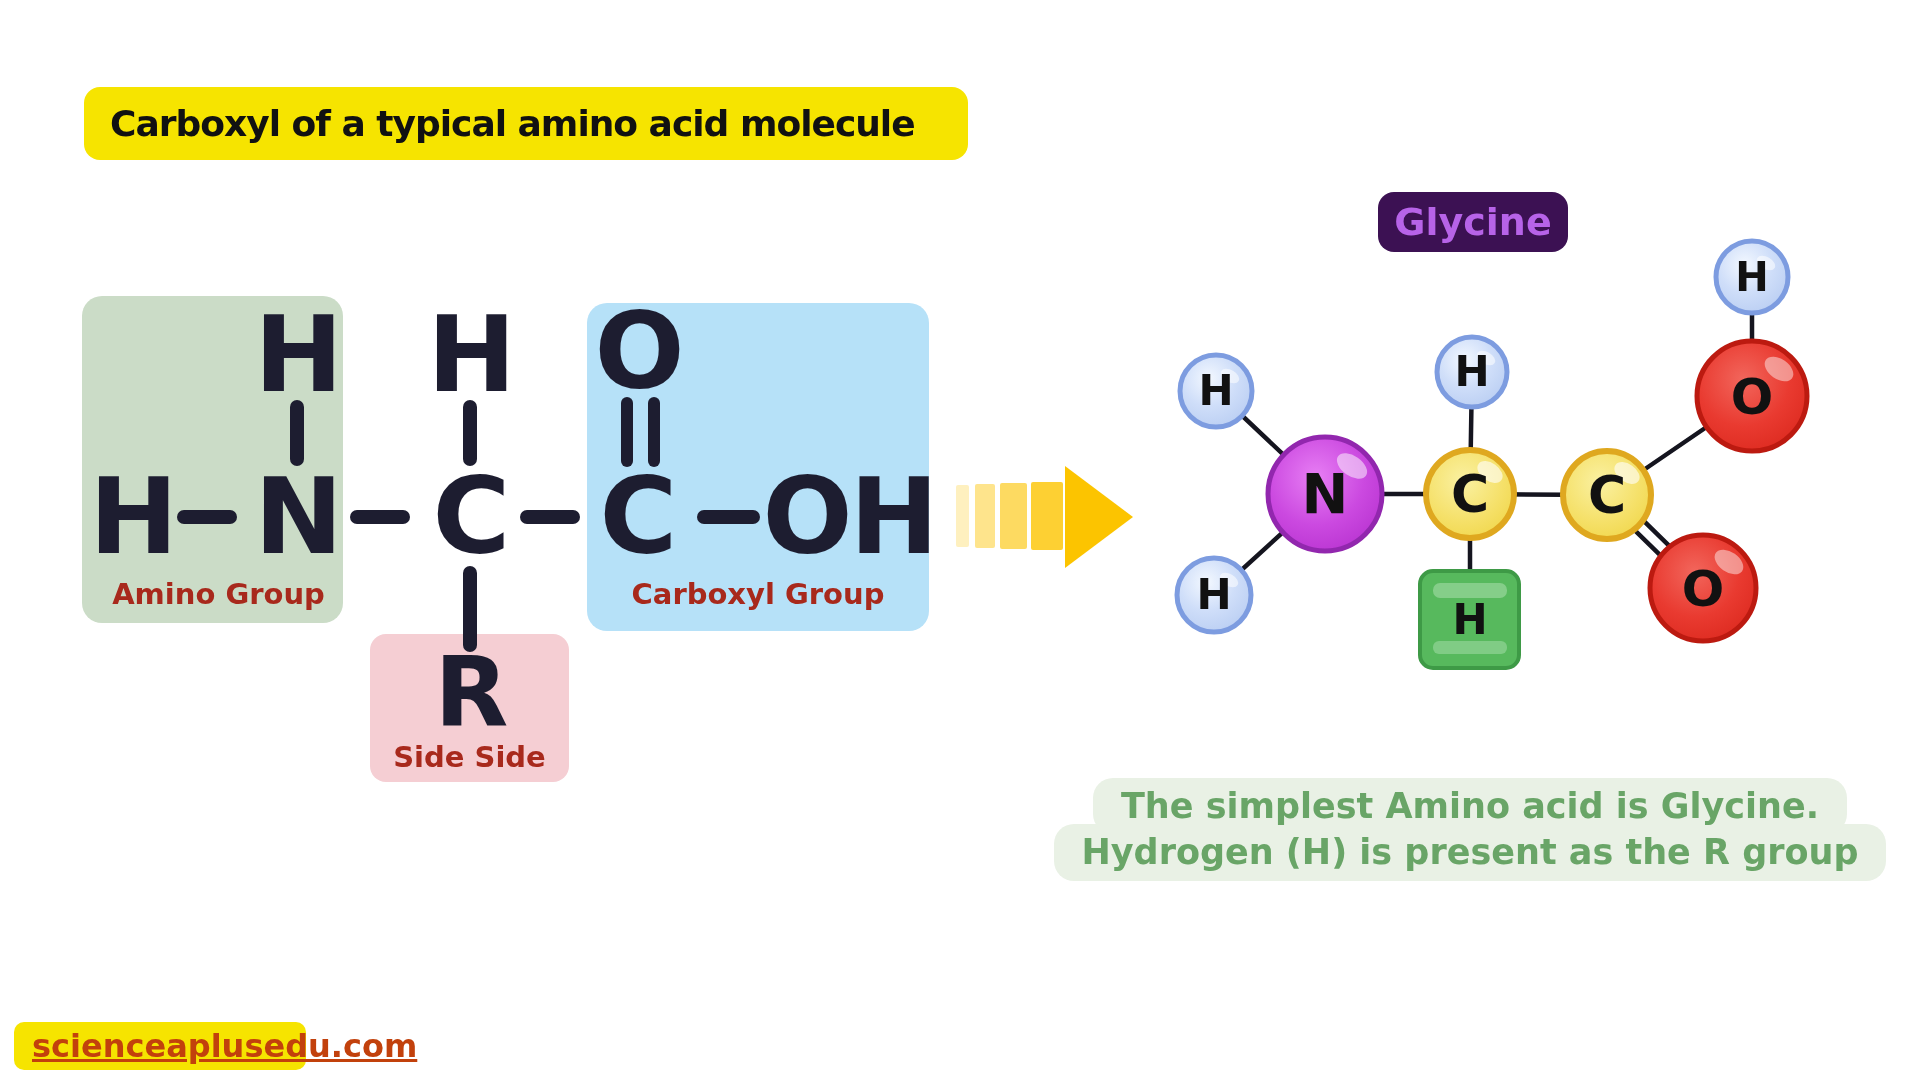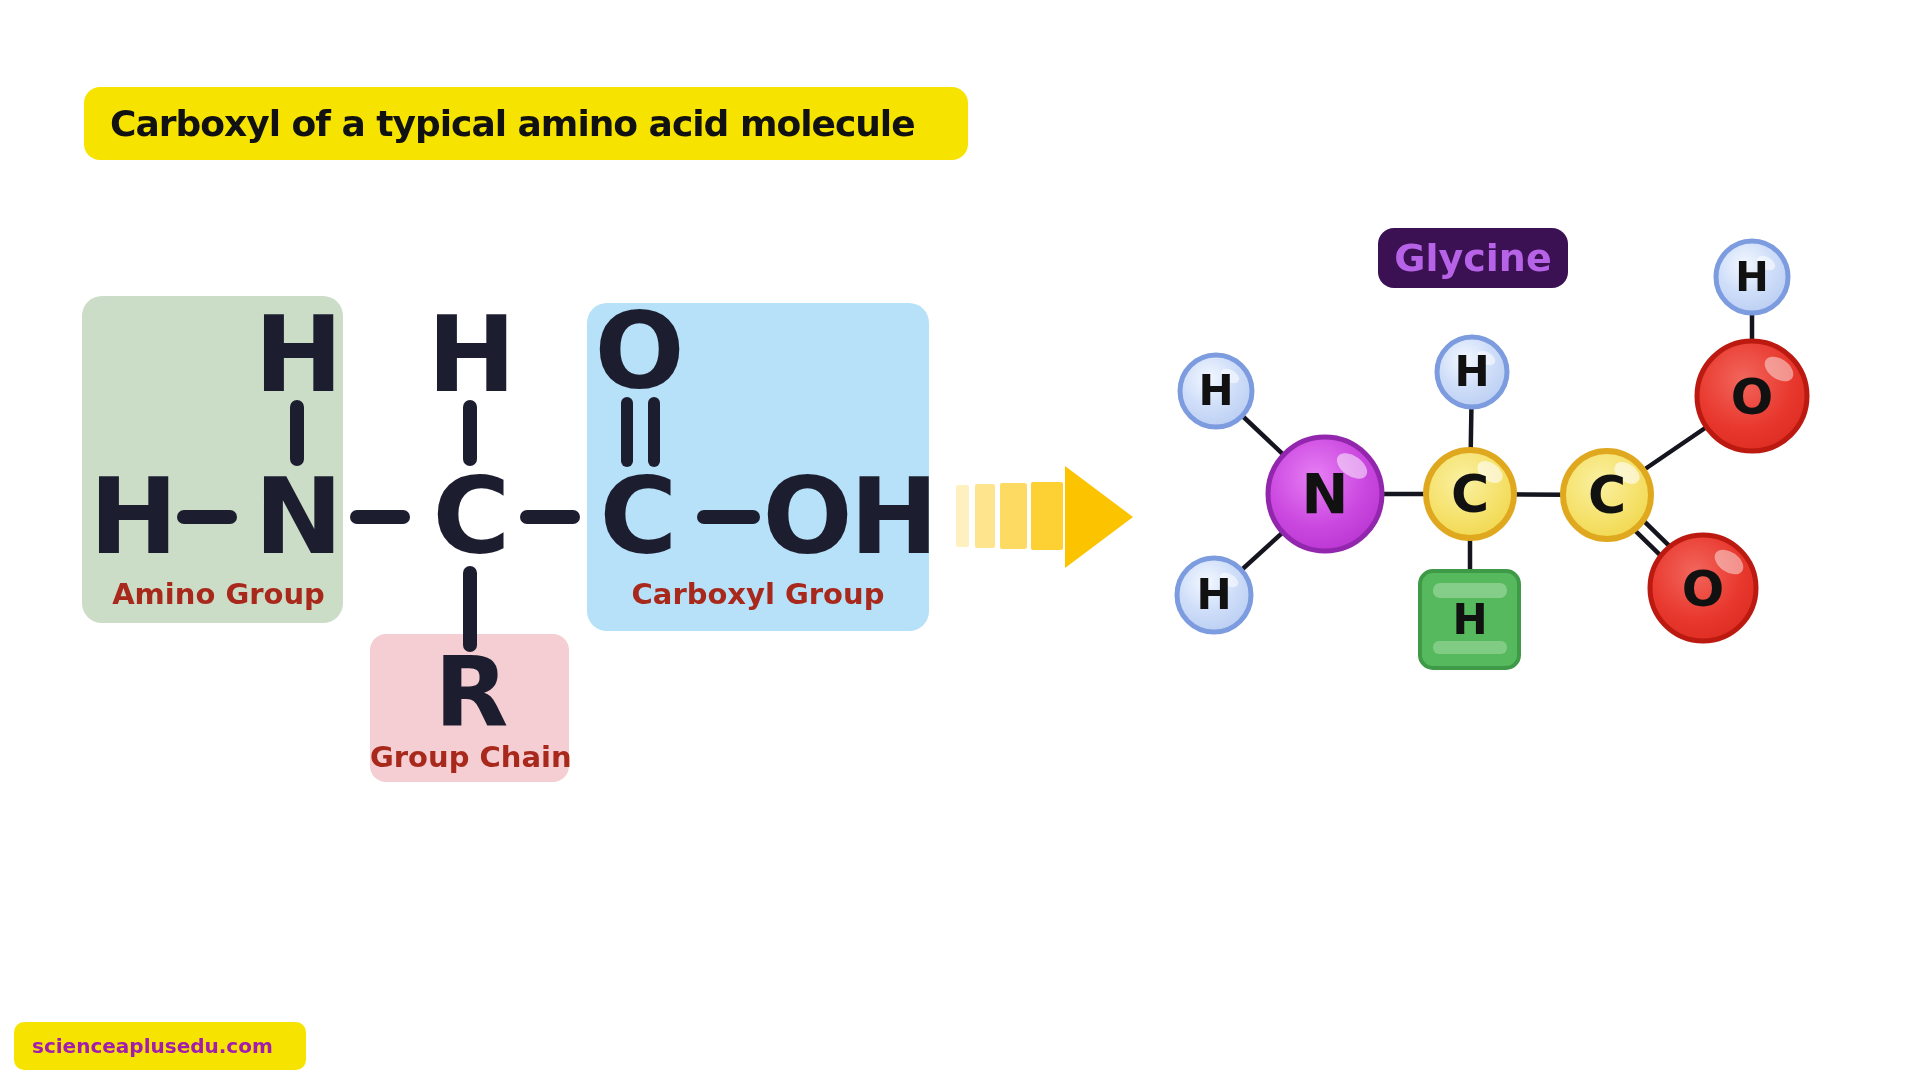--- a/index.html
+++ b/index.html
@@ -41,21 +41,21 @@
   }
   .fatom.small{font-size:96px;}
 
   
   .bond{background:var(--ink,#1D1D30);border-radius:8px;}
 
   
   .glycine-chip{
     left:1378px;top:192px;width:190px;height:60px;border-radius:16px;
     background:var(--glycine-chip-bg,#3C1153);
-    display:flex;align-items:center;justify-content:center;margin-top:36px;
+    display:flex;align-items:center;justify-content:center;
   }
   .glycine-chip span{font-size:38px;font-weight:bold;color:var(--glycine-chip-text,#B763E8);}
 
   
   .caption{
     left:1040px;top:778px;width:860px;
     display:flex;flex-direction:column;align-items:center;
   }
   .caption-line{
     background:var(--caption-bg,#E9F1E5);color:var(--caption-green,#69A567);
@@ -63,21 +63,21 @@
     padding:8px 28px;border-radius:20px;line-height:1.15;
   }
   .caption-line.first{margin-bottom:-10px;position:relative;z-index:1;}
 
   
   .footer-chip{
     left:14px;top:1022px;width:292px;height:48px;border-radius:10px;
     background:var(--banner-yellow,#F6E400);
     display:flex;align-items:center;padding-left:18px;box-sizing:border-box;
   }
-  .footer-chip span{font-size:20px;font-weight:bold;color:#a21caf;}
+  .footer-chip span{font-size:32px;font-weight:bold;color:#c2410c;text-decoration:underline;}
 
   
   svg text{
     font-family:"DejaVu Sans",sans-serif;font-weight:bold;fill:#111111;
     text-anchor:middle;
   }
 </style>
 </head>
 <body>
 
@@ -106,21 +106,21 @@
   <div class="abs fatom" style="left:297px;top:355px;">H</div>
   <div class="abs fatom" style="left:470px;top:517px;">C</div>
   <div class="abs fatom" style="left:470px;top:355px;">H</div>
   <div class="abs fatom" style="left:637px;top:517px;">C</div>
   <div class="abs fatom" style="left:638px;top:352px;">O</div>
   <div class="abs fatom" style="left:849px;top:517px;">OH</div>
   <div class="abs fatom small" style="left:470px;top:693px;">R</div>
 
   <div class="abs group-label label-amino">Amino Group</div>
   <div class="abs group-label label-carboxyl">Carboxyl Group</div>
-  <div class="abs group-label label-side">Group Chain</div>
+  <div class="abs group-label label-side">Side Side</div>
 
   <svg class="abs" style="left:950px;top:460px;" width="190" height="115" viewBox="0 0 190 115">
     <rect x="6" y="25" width="13" height="62" rx="2" fill="var(--arrow-gold,#FCC400)" opacity="0.25"></rect>
     <rect x="25" y="24" width="20" height="64" rx="2" fill="var(--arrow-gold,#FCC400)" opacity="0.45"></rect>
     <rect x="50" y="23" width="27" height="66" rx="2" fill="var(--arrow-gold,#FCC400)" opacity="0.62"></rect>
     <rect x="81" y="22" width="32" height="68" rx="2" fill="var(--arrow-gold,#FCC400)" opacity="0.80"></rect>
     <polygon points="115,6 115,108 183,57" fill="var(--arrow-gold,#FCC400)"></polygon>
   </svg>
 
   <div class="abs glycine-chip">
@@ -199,18 +199,22 @@
     <text x="1325" y="513" font-size="56">N</text>
     <text x="1472" y="386" font-size="42">H</text>
     <text x="1470" y="512" font-size="52">C</text>
     <text x="1607" y="513" font-size="52">C</text>
     <text x="1470" y="634" font-size="42">H</text>
     <text x="1752" y="291" font-size="40">H</text>
     <text x="1752" y="414" font-size="50">O</text>
     <text x="1703" y="606" font-size="50">O</text>
   </svg>
 
+  <div class="abs caption">
+    <div class="caption-line first">The simplest Amino acid is Glycine.</div>
+    <div class="caption-line">Hydrogen (H) is present as the R group</div>
+  </div>
 
   <div class="abs footer-chip">
     <span>scienceaplusedu.com</span>
   </div>
 
 </div>
 
 </body></html>

